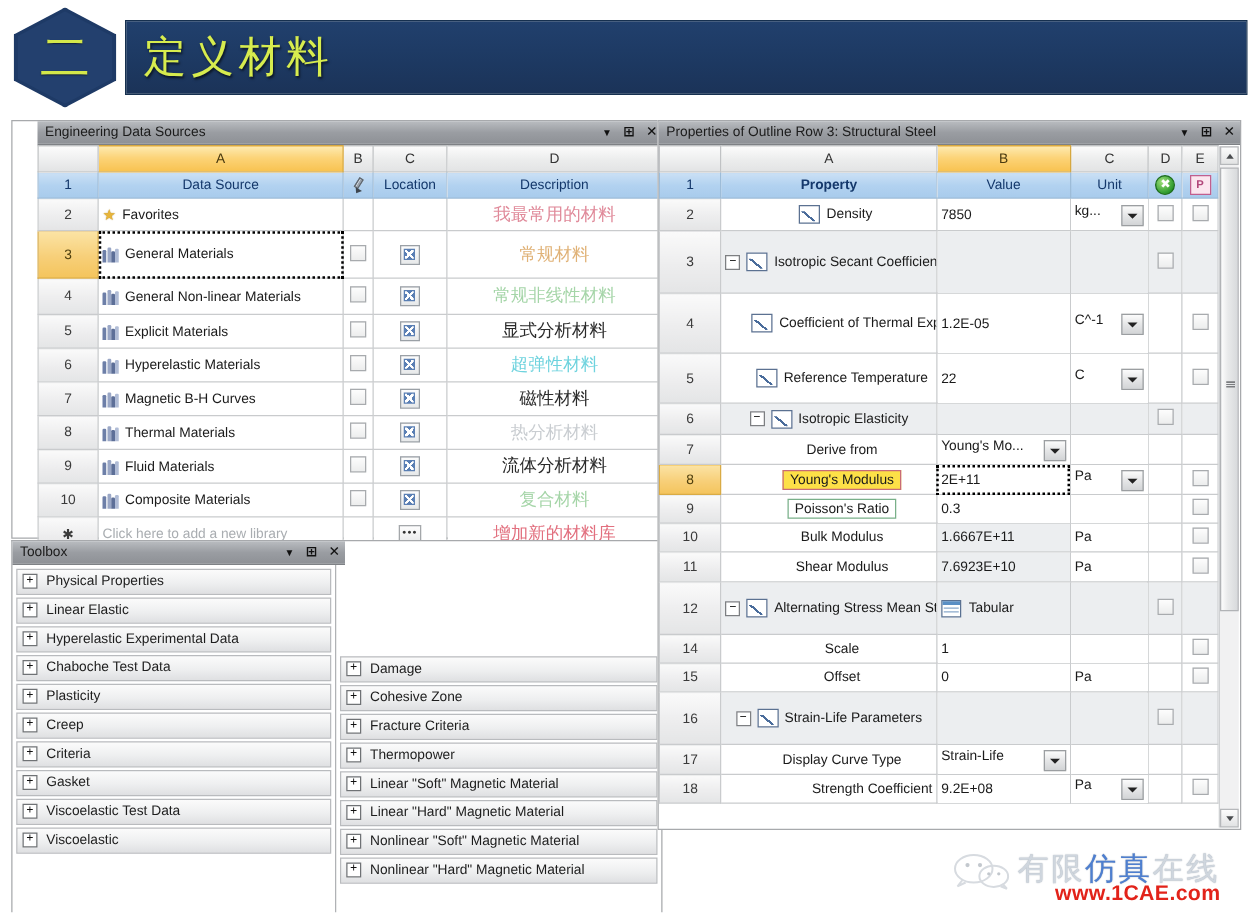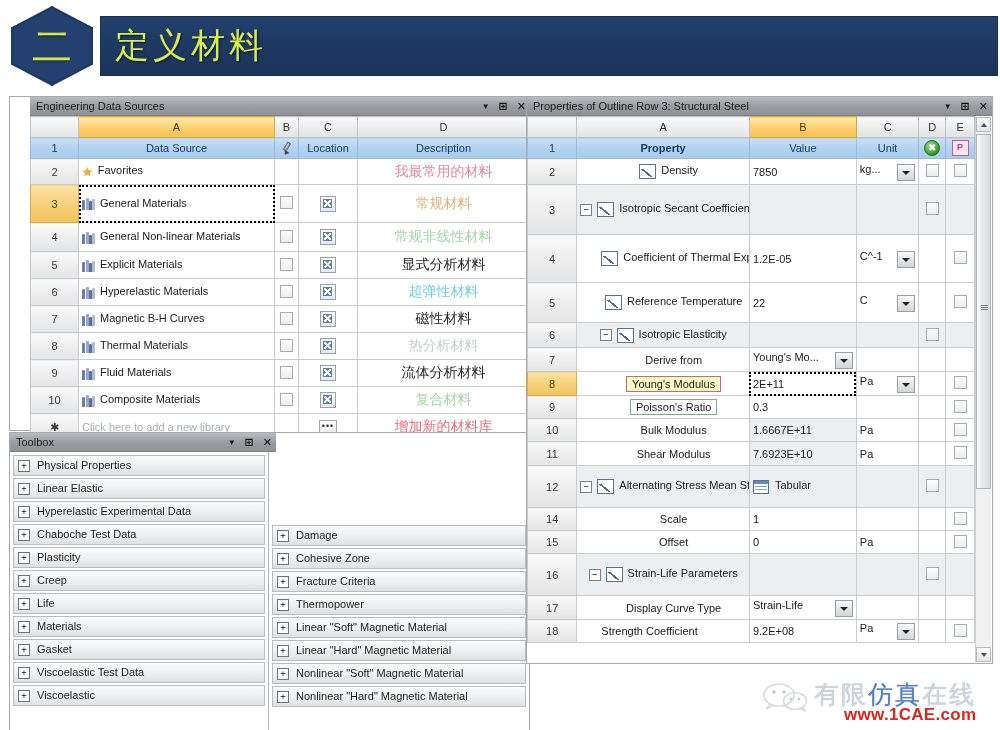--- a/index.html
+++ b/index.html
@@ -179,21 +179,21 @@
   }
   .ddown:after{
     content:"";position:absolute;left:4px;top:6px;
     border-left:4px solid transparent;border-right:4px solid transparent;
     border-top:4px solid #222;
   }
   .valbox{position:relative;padding-right:20px;}
 
   
   .dotted-sel{outline:2px dotted #000;outline-offset:-2px;}
-  .box-red{border:1px solid #c86b78;padding:1px 5px;display:inline-block;background:#fef9c3;}
+  .box-red{border:1px solid #c86b78;padding:1px 5px;display:inline-block;background:#fde047;}
   .box-green{border:1px solid #79b089;padding:1px 5px;display:inline-block;background:#fff;}
 
   
   .d-pink{color:#e08a9a;margin-top:48px;}
   .d-tan{color:#e0b277;}
   .d-grn{color:#a5d5a8;}
   .d-dark{color:#2b2b2b;}
   .d-cyan{color:#6fd3de;}
   .d-gray{color:#c9cdd1;}
   .d-red{color:#e2707f;}
@@ -399,22 +399,21 @@
       </span>
     </div>
     <div style="position:absolute;left:0;top:19px;width:258px;bottom:0;border-right:1px solid #b0b2b5;">
       <div class="tbx-list" id="tbx-left">
           <div class="tbx-item"><span class="plus">+</span><span>Physical Properties</span></div>
           <div class="tbx-item"><span class="plus">+</span><span>Linear Elastic</span></div>
           <div class="tbx-item"><span class="plus">+</span><span>Hyperelastic Experimental Data</span></div>
           <div class="tbx-item"><span class="plus">+</span><span>Chaboche Test Data</span></div>
           <div class="tbx-item"><span class="plus">+</span><span>Plasticity</span></div>
           <div class="tbx-item"><span class="plus">+</span><span>Creep</span></div>
-          <div class="tbx-item"><span class="plus">+</span><span>Life</span></div>
-          <div class="tbx-item"><span class="plus">+</span><span>Materials</span></div>
+          <div class="tbx-item"><span class="plus">+</span><span>Criteria</span></div>
           <div class="tbx-item"><span class="plus">+</span><span>Gasket</span></div>
           <div class="tbx-item"><span class="plus">+</span><span>Viscoelastic Test Data</span></div>
           <div class="tbx-item"><span class="plus">+</span><span>Viscoelastic</span></div>
         </div>
     </div>
     <div style="position:absolute;left:259px;top:89px;right:0;bottom:0;">
       <div class="tbx-list" id="tbx-right">
           <div class="tbx-item"><span class="plus">+</span><span>Damage</span></div>
           <div class="tbx-item"><span class="plus">+</span><span>Cohesive Zone</span></div>
           <div class="tbx-item"><span class="plus">+</span><span>Fracture Criteria</span></div>
@@ -578,21 +577,21 @@
             <tr style="height: 24px;">
               <td class="rownum">17</td>
               <td class="cellwhite" style="padding-left:24px;text-align:center;"><span>Display Curve Type</span></td>
               <td class="cellwhite valbox"><span>Strain-Life</span><span class="ddown"></span></td>
               <td class="cellwhite valbox"><span></span></td>
               <td class="center cellwhite"></td>
               <td class="center cellwhite"></td>
             </tr>
             <tr style="height: 23px;">
               <td class="rownum">18</td>
-              <td class="cellwhite" style="padding-left:24px;text-align:left;margin-top:48px;"><span>Strength Coefficient</span></td>
+              <td class="cellwhite" style="padding-left:24px;text-align:right;margin-top:48px;"><span>Strength Coefficient</span></td>
               <td class="cellwhite valbox"><span>9.2E+08</span></td>
               <td class="cellwhite valbox"><span>Pa</span><span class="ddown"></span></td>
               <td class="center cellwhite"></td>
               <td class="center cellwhite"><span class="ic-check"></span></td>
             </tr>
           </tbody>
       </table>
     </div>
     <div class="vscroll">
       <div class="vs-btn up"></div>

